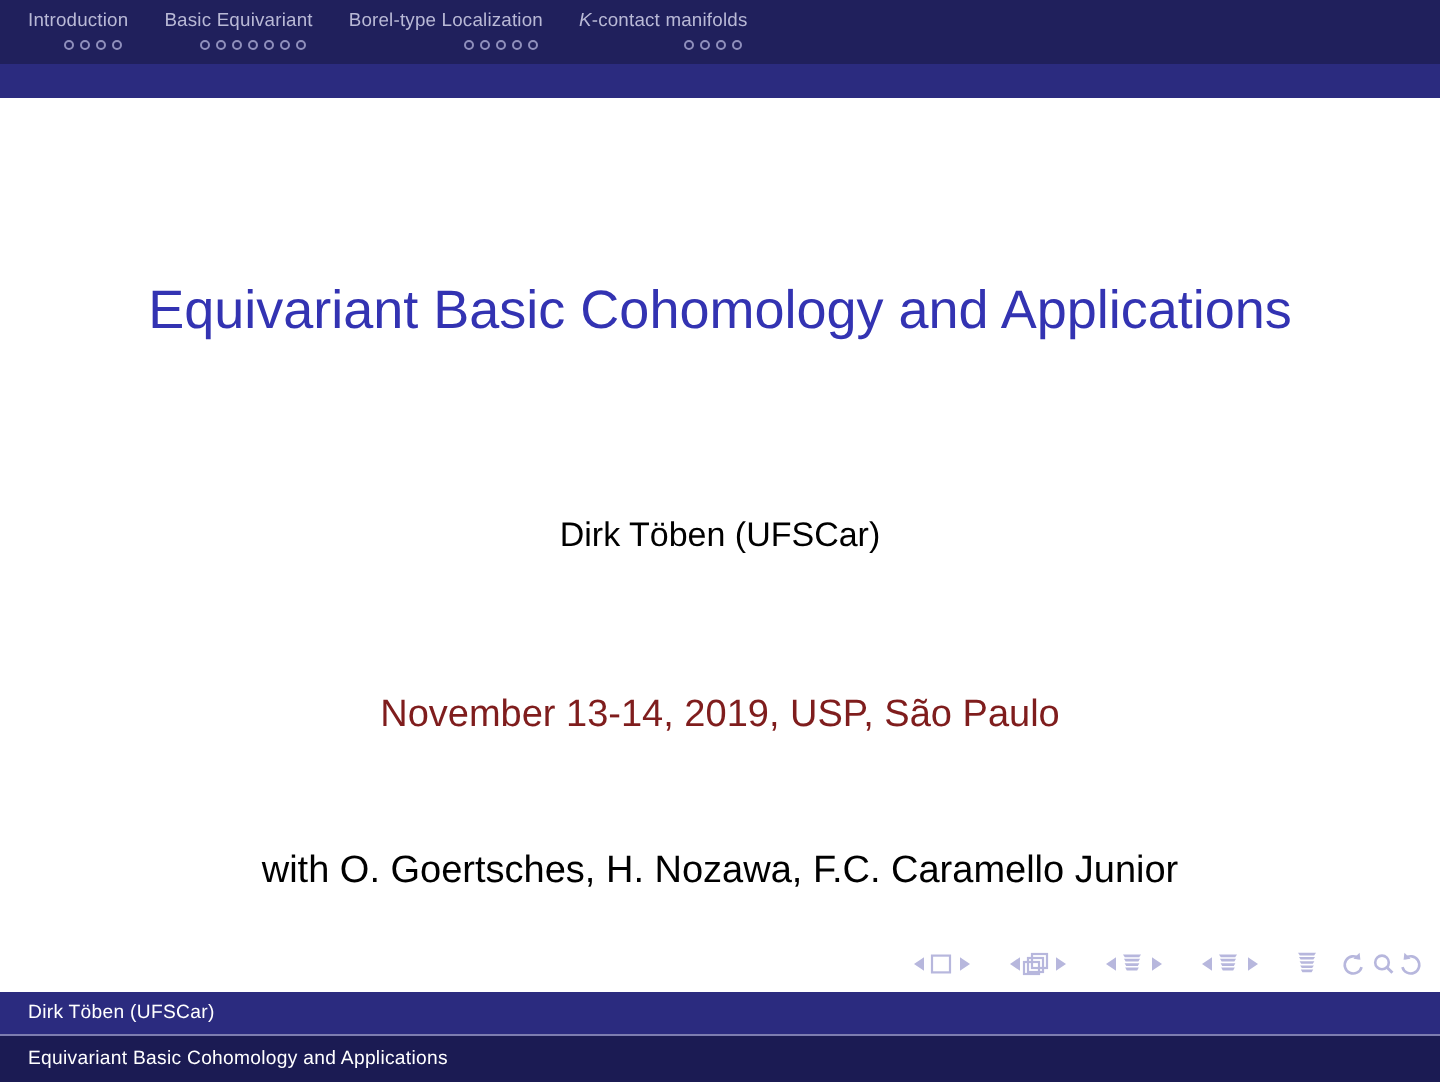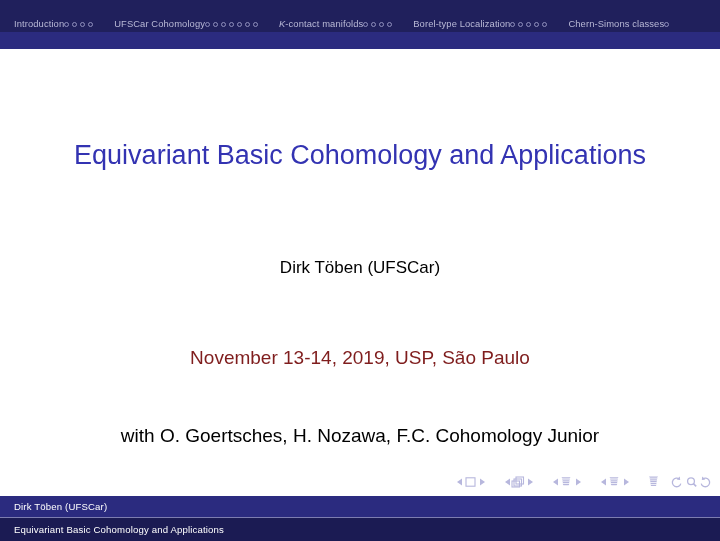--- a/index.html
+++ b/index.html
@@ -32,23 +32,23 @@
     height: 32px;
     background: #20205c;
     display: flex;
     align-items: flex-start;
     box-sizing: border-box;
     padding-left: 14px;
   }
 
   .nav-section {
     display: flex;
-    flex-direction: row;
+    flex-direction: column;
     align-items: flex-end;
-    padding-top: 17px;
+    padding-top: 4px;
     margin-right: 18px;
     box-sizing: border-box;
   }
 
   .nav-label {
     font-size: 9.4px;
     line-height: 11px;
     color: #b9b9d6;
     white-space: nowrap;
     letter-spacing: 0.1px;
@@ -198,73 +198,67 @@
       <div class="nav-dots">
         <span class="nav-dot"></span>
         <span class="nav-dot"></span>
         <span class="nav-dot"></span>
         <span class="nav-dot"></span>
       </div>
     </div>
 
 
     <div class="nav-section">
-      <div class="nav-label"><span>UFSCar Cohomology</span></div>
+      <div class="nav-label"><span>Basic Equivariant</span></div>
       <div class="nav-dots">
         <span class="nav-dot"></span>
         <span class="nav-dot"></span>
+        <span class="nav-dot"></span>
+        <span class="nav-dot"></span>
+        <span class="nav-dot"></span>
+        <span class="nav-dot"></span>
+        <span class="nav-dot"></span>
+      </div>
+    </div>
+
+    <div class="nav-section">
+      <div class="nav-label"><span>Borel-type Localization</span></div>
+      <div class="nav-dots">
         <span class="nav-dot"></span>
         <span class="nav-dot"></span>
         <span class="nav-dot"></span>
         <span class="nav-dot"></span>
         <span class="nav-dot"></span>
       </div>
     </div>
 
     <div class="nav-section">
       <div class="nav-label"><span class="ital">K</span><span>-contact manifolds</span></div>
       <div class="nav-dots">
         <span class="nav-dot"></span>
         <span class="nav-dot"></span>
         <span class="nav-dot"></span>
         <span class="nav-dot"></span>
       </div>
     </div>
 
-    <div class="nav-section">
-      <div class="nav-label"><span>Borel-type Localization</span></div>
-      <div class="nav-dots">
-        <span class="nav-dot"></span>
-        <span class="nav-dot"></span>
-        <span class="nav-dot"></span>
-        <span class="nav-dot"></span>
-        <span class="nav-dot"></span>
-      </div>
-    </div>
-
-    <div class="nav-section">
-      <div class="nav-label"><span>Chern-Simons classes</span></div>
-      <div class="nav-dots">
-        <span class="nav-dot"></span>
-      </div>
-    </div>
 
   </div>
 
   <div id="headband"></div>
 
   <div id="body">
 
     <div id="title">Equivariant Basic Cohomology and Applications</div>
 
     <div id="author">Dirk Töben (UFSCar)</div>
 
     <div id="date">November 13-14, 2019, USP, São Paulo</div>
 
-    <div id="collab">with O. Goertsches, H. Nozawa, F.C. Cohomology Junior</div>
+    <div id="collab">with O. Goertsches, H. Nozawa, F.C. Caramello Junior</div>
 
   </div>
 
   <div id="navsymbols">
 
     <div class="navsym-group">
       <svg class="navsym-svg" width="40" height="14" viewBox="0 0 40 14" fill="none">
         <path d="M3 7 L8 3.6 L8 10.4 Z" fill="#b7b7dd"></path>
         <rect x="12" y="2.8" width="9" height="8.4" fill="none" stroke="#b7b7dd" stroke-width="1.1"></rect>
         <path d="M31 7 L26 3.6 L26 10.4 Z" fill="#b7b7dd"></path>

